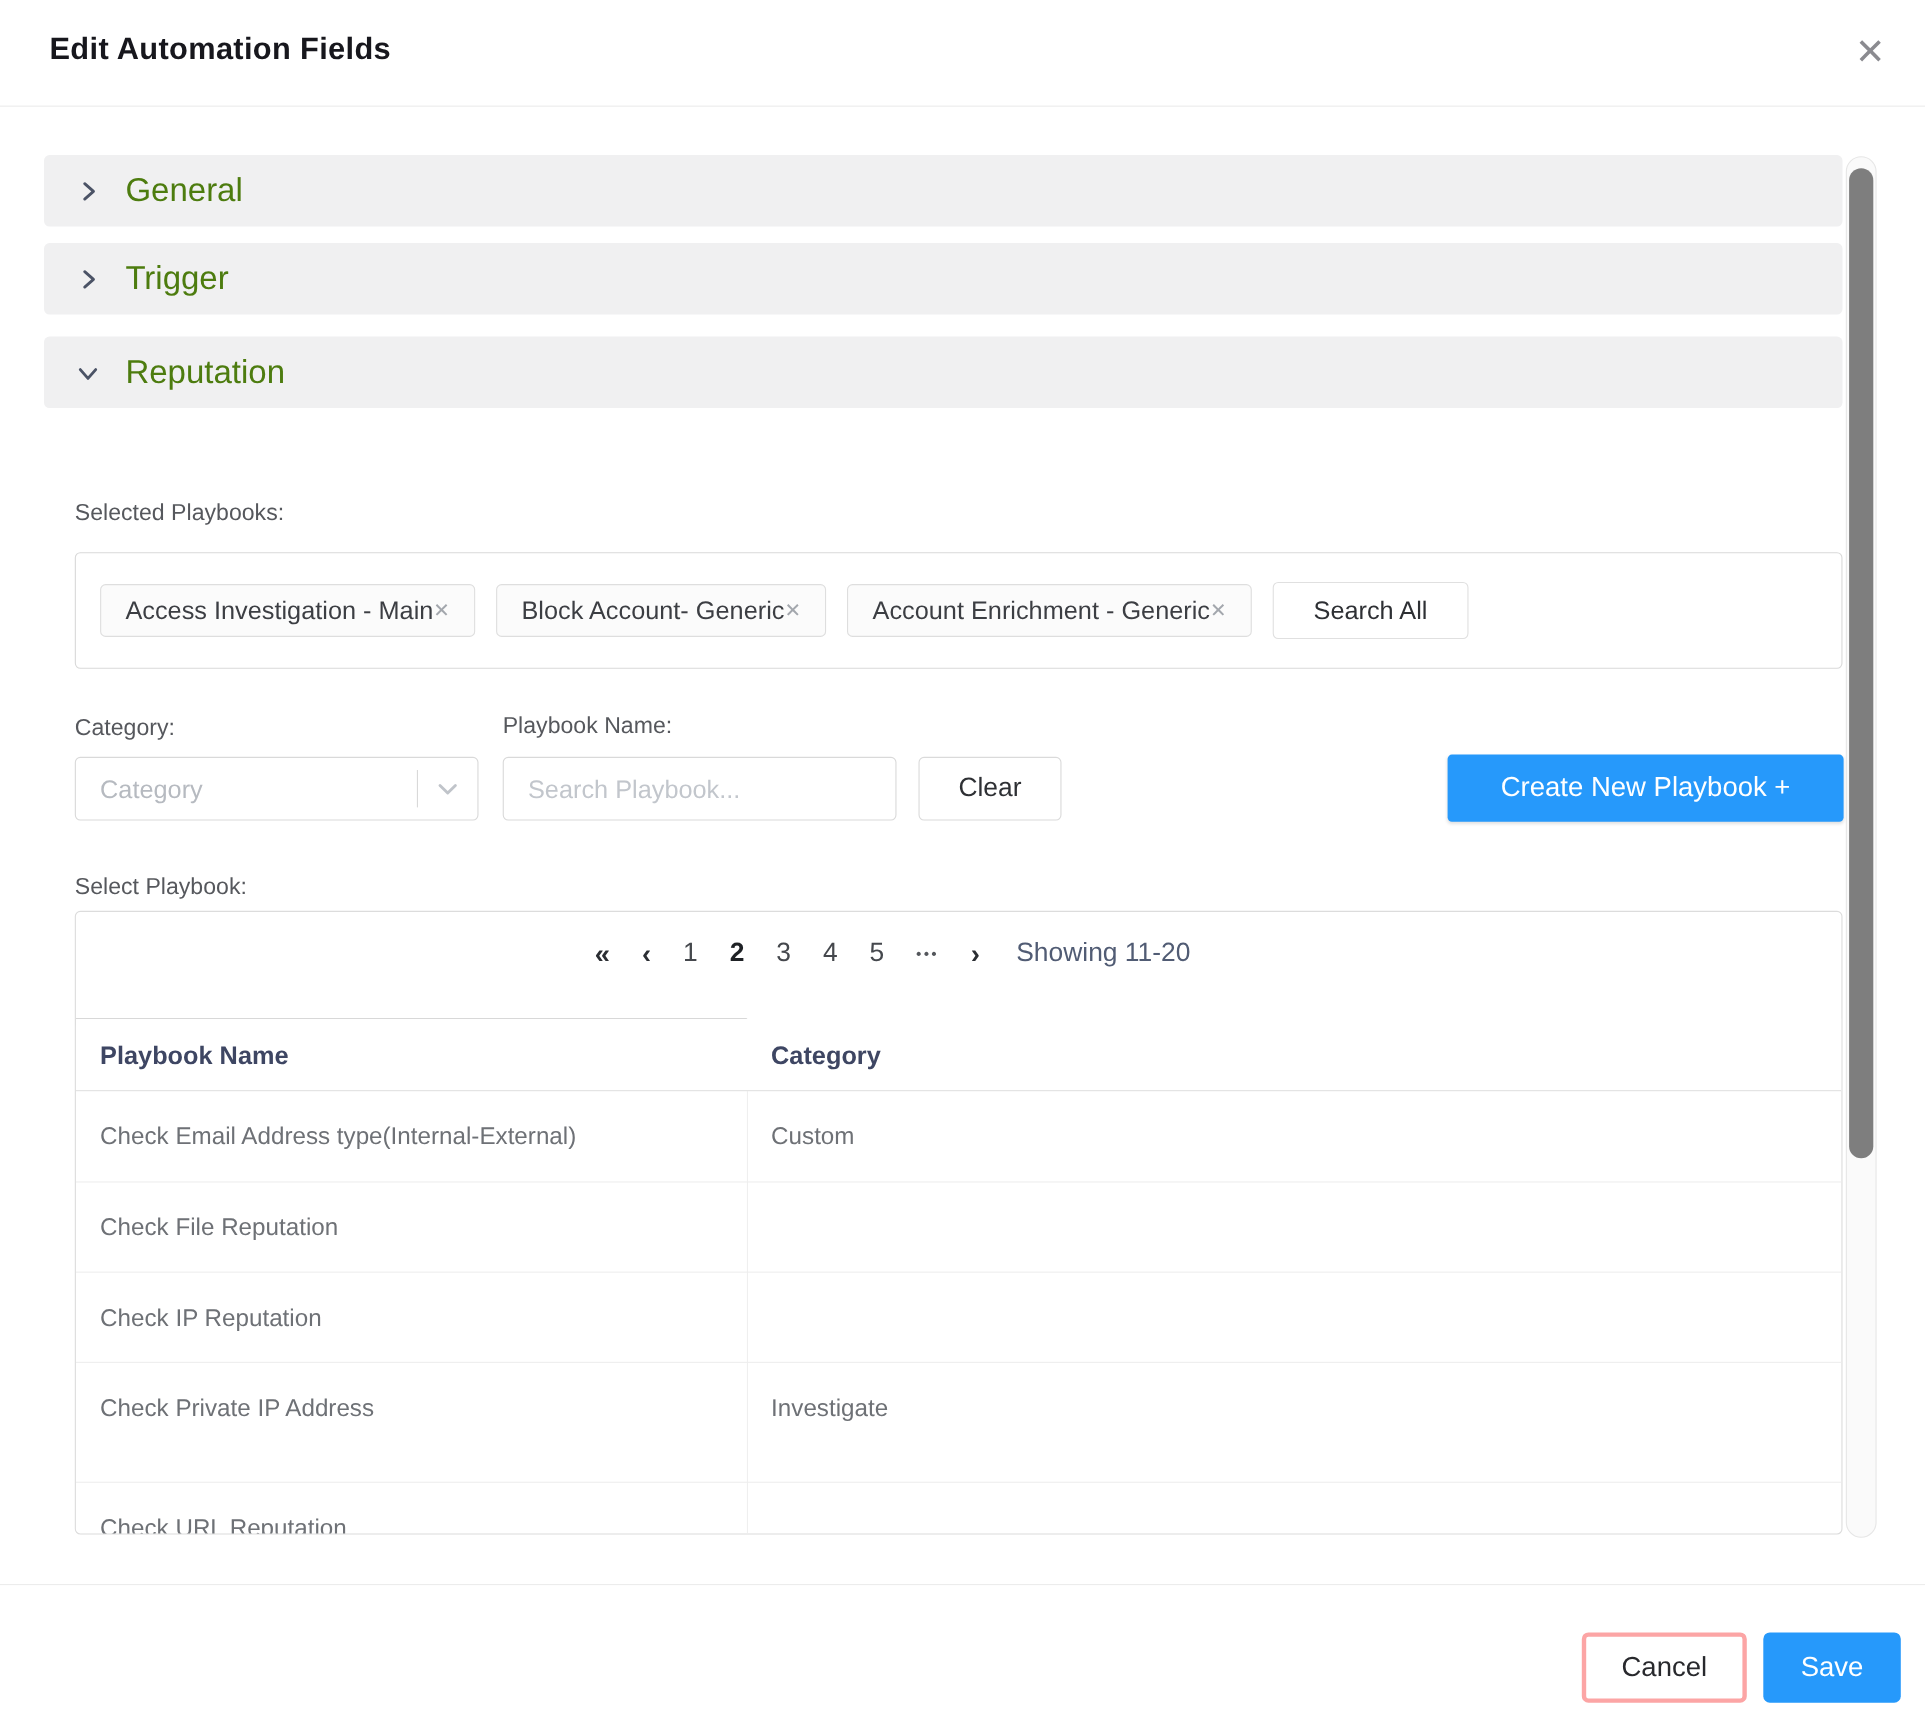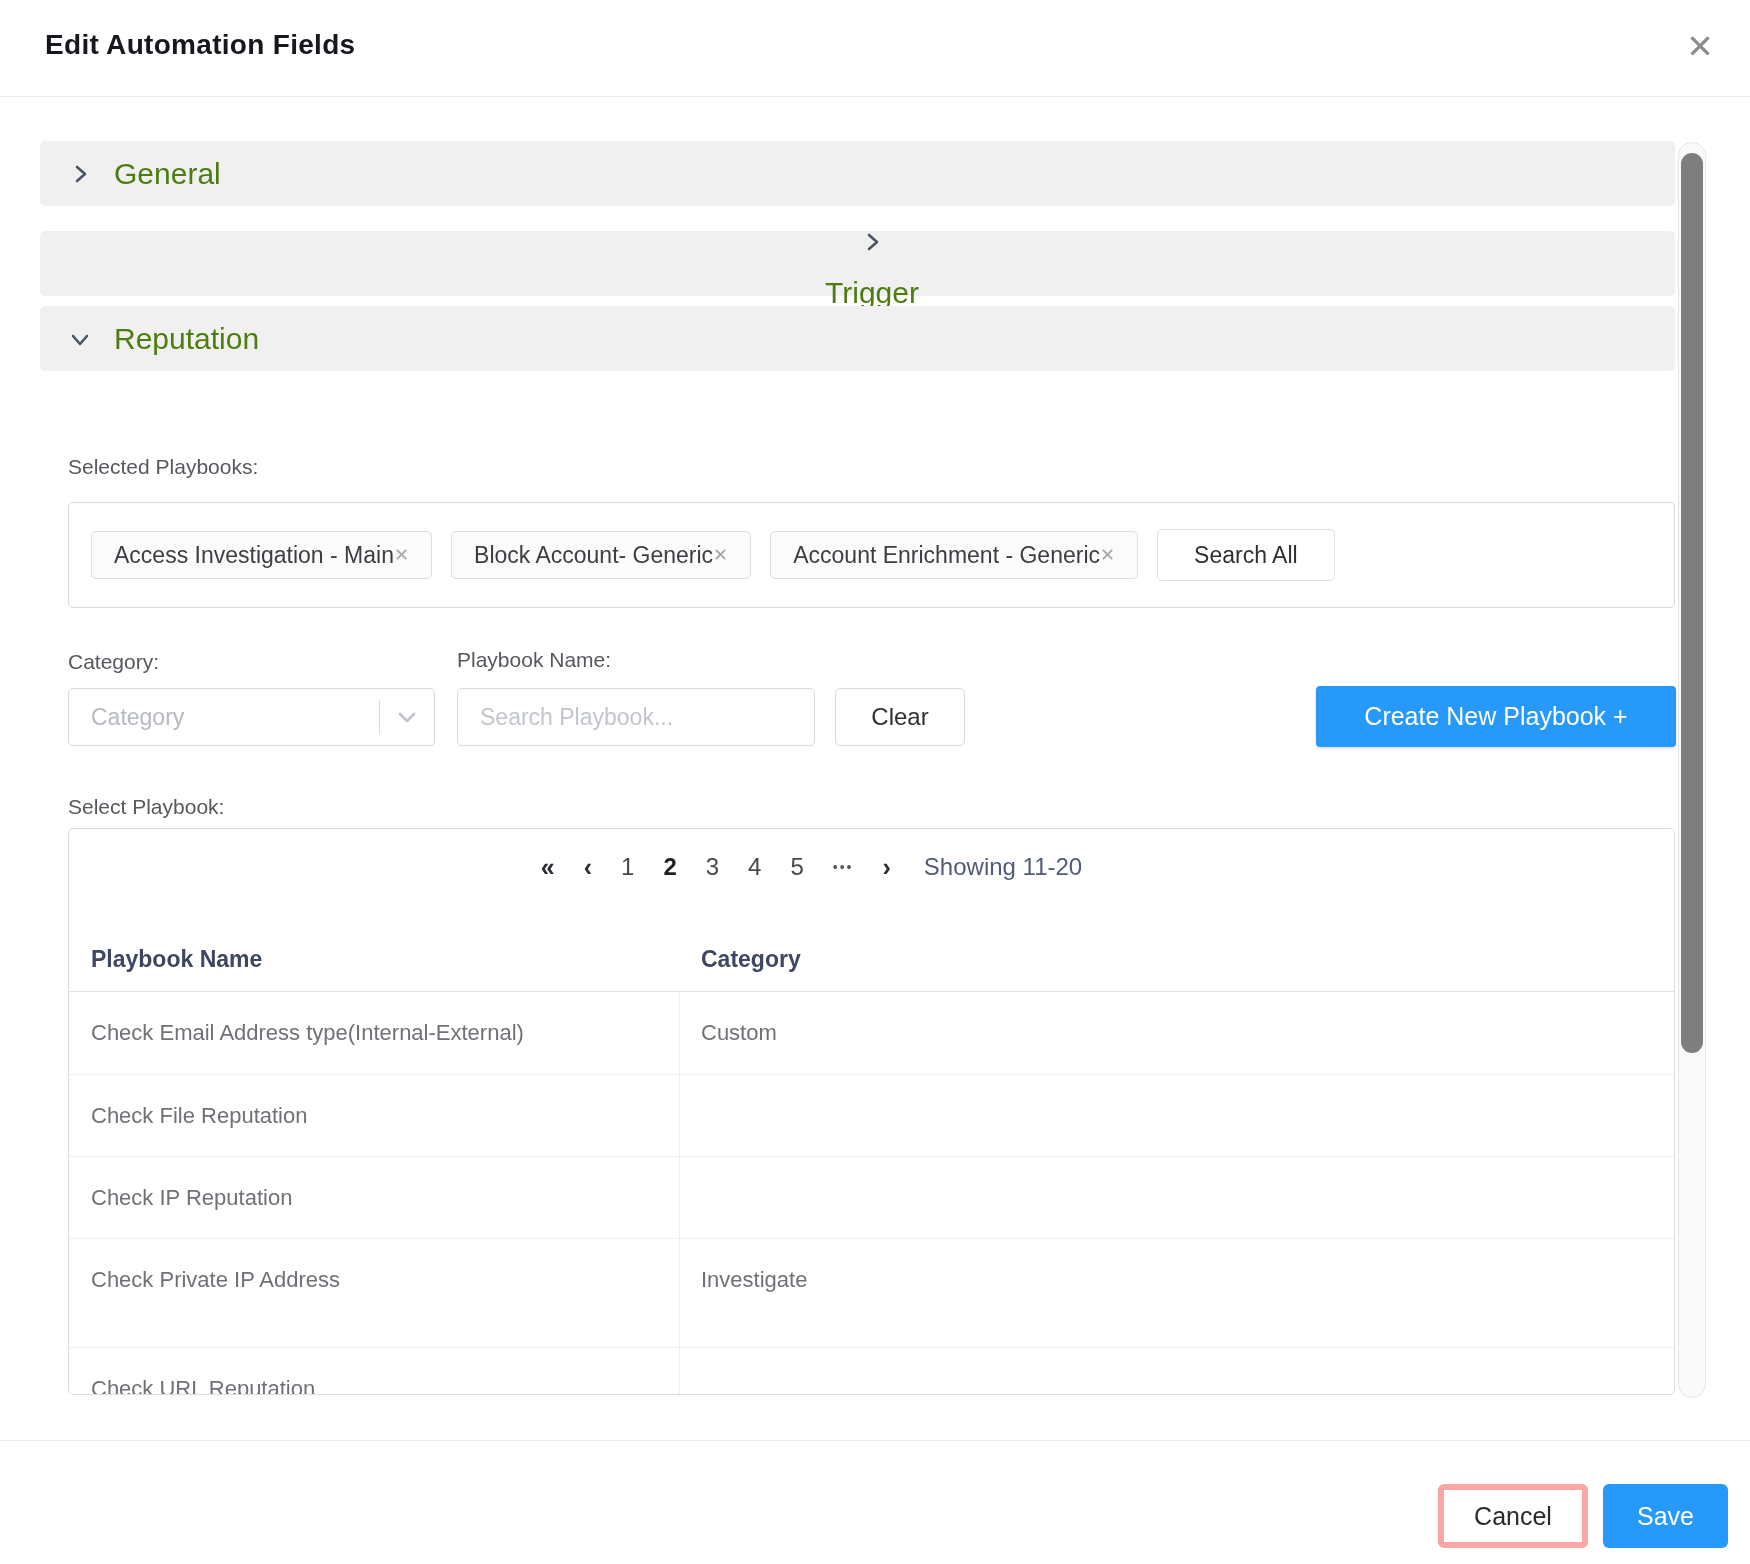--- a/index.html
+++ b/index.html
@@ -12,21 +12,21 @@
   
   .modal-header { position:absolute; top:0; left:0; width:1750px; height:97px; background:#fff; border-bottom:1px solid #ececec; }
   .modal-title { position:absolute; left:45px; top:29px; font-size:28px; font-weight:bold; color:#17171d; letter-spacing:.3px; }
   .close-x { position:absolute; right:36px; top:30px; font-size:33px; color:#8b8b90; cursor:pointer; line-height:1; font-weight:400; }
   
   .section { position:absolute; left:40px; width:1635px; height:65px; background:#f0f0f1; border-radius:5px;
     display:flex; align-items:center; padding-left:29px; gap:23px; cursor:pointer; }
   .section-label { font-size:30px; color:#4d7c0f; }
   .chev svg { display:block; }
   #sec-general   { top:141px; }
-  #sec-trigger   { top:231px;flex-direction:column; }
+  #sec-trigger   { top:221px; }
   #sec-automation{ top:306px; }
   
   .field-label { position:absolute; font-size:21px; color:#56585d; }
   #lbl-selected { left:68px; top:455px; }
   #lbl-category { left:68px; top:650px; }
   #lbl-pbname   { left:457px; top:648px; }
   #lbl-selectpb { left:68px; top:795px; }
   
   .chips-box { position:absolute; left:68px; top:502px; width:1607px; height:106px;
     border:1px solid #d9d9d9; border-radius:5px; display:flex; align-items:center; padding:0 22px; gap:19px; background:#fff; }
@@ -74,21 +74,21 @@
   .cell1 { left:22px; width:560px; } .cell2 { left:632px; }
   .row-border { border-top:1px solid #eeeeee; }
   
   .scroll-track { position:absolute; left:1678px; top:142px; width:28px; height:1256px;
     background:#fafafa; border:1px solid #e6e6e6; border-radius:14px; }
   .scroll-thumb { position:absolute; left:1681px; top:153px; width:22px; height:900px;
     background:#7e7e7e; border-radius:11px; cursor:grab; }
   
   .footer-divider { position:absolute; top:1440px; left:0; width:1750px; height:1px; background:#ececec; }
   .cancel-btn { position:absolute; left:1438px; top:1484px; width:150px; height:64px; background:#fff;
-    border:6px solid #fca5a5; border-radius:6px; font-size:25px; color:#28292d; cursor:pointer;
+    border:4px solid #fca5a5; border-radius:6px; font-size:25px; color:#28292d; cursor:pointer;
     font-family:"Liberation Sans", sans-serif; }
   .save-btn { position:absolute; left:1603px; top:1484px; width:125px; height:64px; background:#2699fb;
     border:none; border-radius:6px; color:#fff; font-size:25px; cursor:pointer;
     font-family:"Liberation Sans", sans-serif; }
 </style>
 </head>
 <body>
 
 <div class="modal-header">
   <div class="modal-title">Edit Automation Fields</div>

